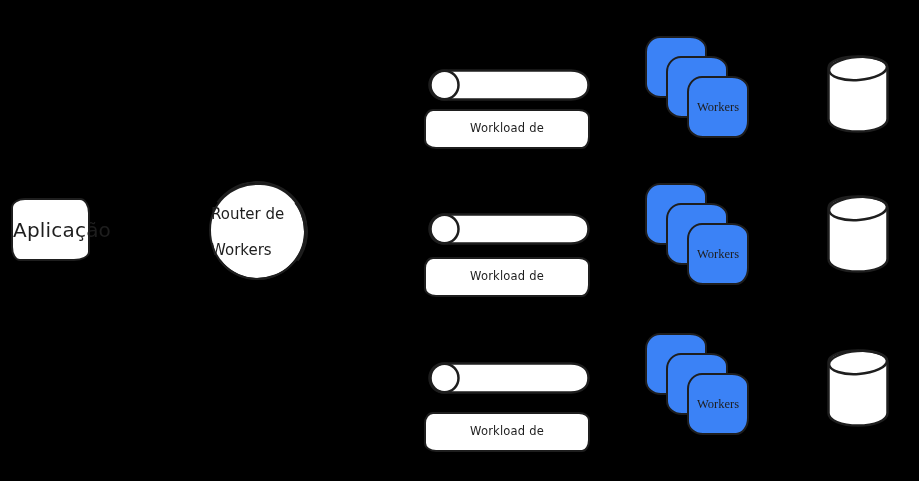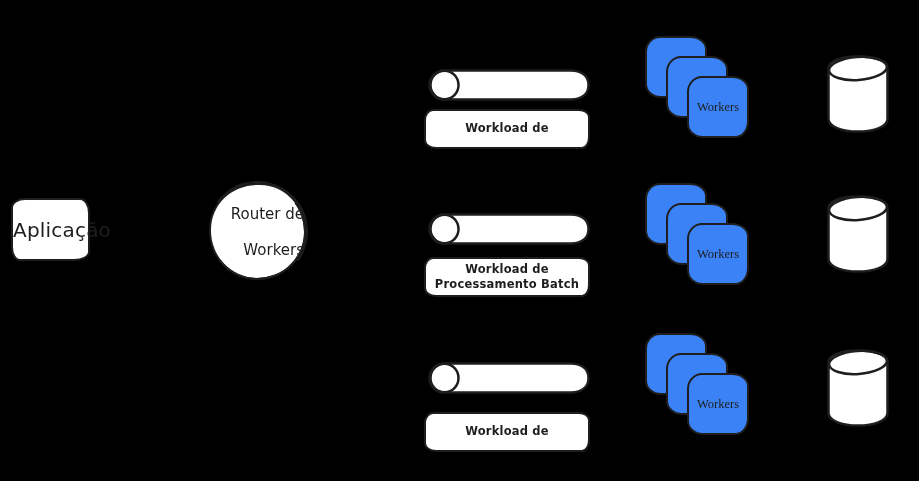--- a/index.html
+++ b/index.html
@@ -19,21 +19,21 @@
   .app-box{
     left:11px;top:198px;width:79px;height:63px;
     border-radius:14px 10px 16px 9px / 10px 15px 9px 14px;
     display:flex;align-items:center;justify-content:flex-start;
     font-size:20px;letter-spacing:0.2px;
   }
   
   .router{
     left:209px;top:183px;width:97px;height:97px;
     border-radius:50% 48% 52% 50% / 49% 51% 49% 52%;
-    display:flex;flex-direction:column;align-items:flex-end;justify-content:center;
+    display:flex;flex-direction:column;align-items:flex-start;justify-content:center;
     text-align:center;font-size:15px;line-height:20px;gap:16px;
   }
   .router::before{
     content:"";position:absolute;inset:-4px;border-radius:50%;
     border:2px solid transparent;
     border-top-color:#1e1e1e;border-right-color:#1e1e1e;
     transform:rotate(-9deg);
   }
   .router::after{
     content:"";position:absolute;inset:-2px;border-radius:50%;
@@ -42,23 +42,23 @@
     transform:rotate(8deg);
   }
   
   .pipe{left:427px;width:164px;height:34px;}
   .pipe.l0{top:68px}.pipe.l1{top:212px}.pipe.l2{top:361px}
   .pipe svg{display:block;width:100%;height:100%;}
   
   .qlabel{
     left:424px;width:166px;height:40px;
     border-radius:9px 11px 8px 12px / 11px 8px 12px 9px;
-    display:flex;flex-direction:column;align-items:center;justify-content:center;
+    display:flex;flex-direction:row;align-items:center;justify-content:center;
     text-align:center;font-size:11.5px;line-height:15.5px;letter-spacing:0.2px;
-    background:#ffffff;border:2px solid #1e1e1e;box-sizing:border-box;font-weight:bold;
+    background:#ffffff;border:2px solid #1e1e1e;box-sizing:border-box;
   }
   .qlabel.l0{top:109px}.qlabel.l1{top:257px}.qlabel.l2{top:412px}
   
   .workers{width:106px;height:104px;left:645px;}
   .workers.l0{top:36px}.workers.l1{top:183px}.workers.l2{top:333px}
   .card{
     position:absolute;width:62px;height:62px;
     background:#3b82f6;border:2.5px solid #1e1e1e;box-sizing:border-box;
     border-radius:15px 17px 13px 16px / 16px 13px 17px 14px;
     font-family:Liberation Serif, serif;
@@ -111,21 +111,20 @@
 </div>
 
 <div class="abs pipe l1">
   <svg viewBox="0 0 164 34" xmlns="http://www.w3.org/2000/svg">
     <path d="M17 2.5 H144 C156.5 3 161.5 9.5 161.5 17 C161.5 24.5 156.5 31 144 31.5 H17 C8.5 31.5 2.5 24.5 2.5 17 C2.5 9.5 8.5 2.5 17 2.5 Z" fill="#ffffff" stroke="#1e1e1e" stroke-width="2.5"></path>
     <ellipse cx="17.5" cy="17" rx="14" ry="14.3" fill="none" stroke="#1e1e1e" stroke-width="2.5"></ellipse>
   </svg>
 </div>
 <div class="abs qlabel l1">
   <span>Workload de</span>
-  <span>Processamento Batch</span>
 </div>
 <div class="abs workers l1">
   <div class="card back"></div>
   <div class="card mid"></div>
   <div class="card front">
     <span>Workers</span>
   </div>
 </div>
 <div class="abs db l1">
   <svg viewBox="0 0 64 80" xmlns="http://www.w3.org/2000/svg">

